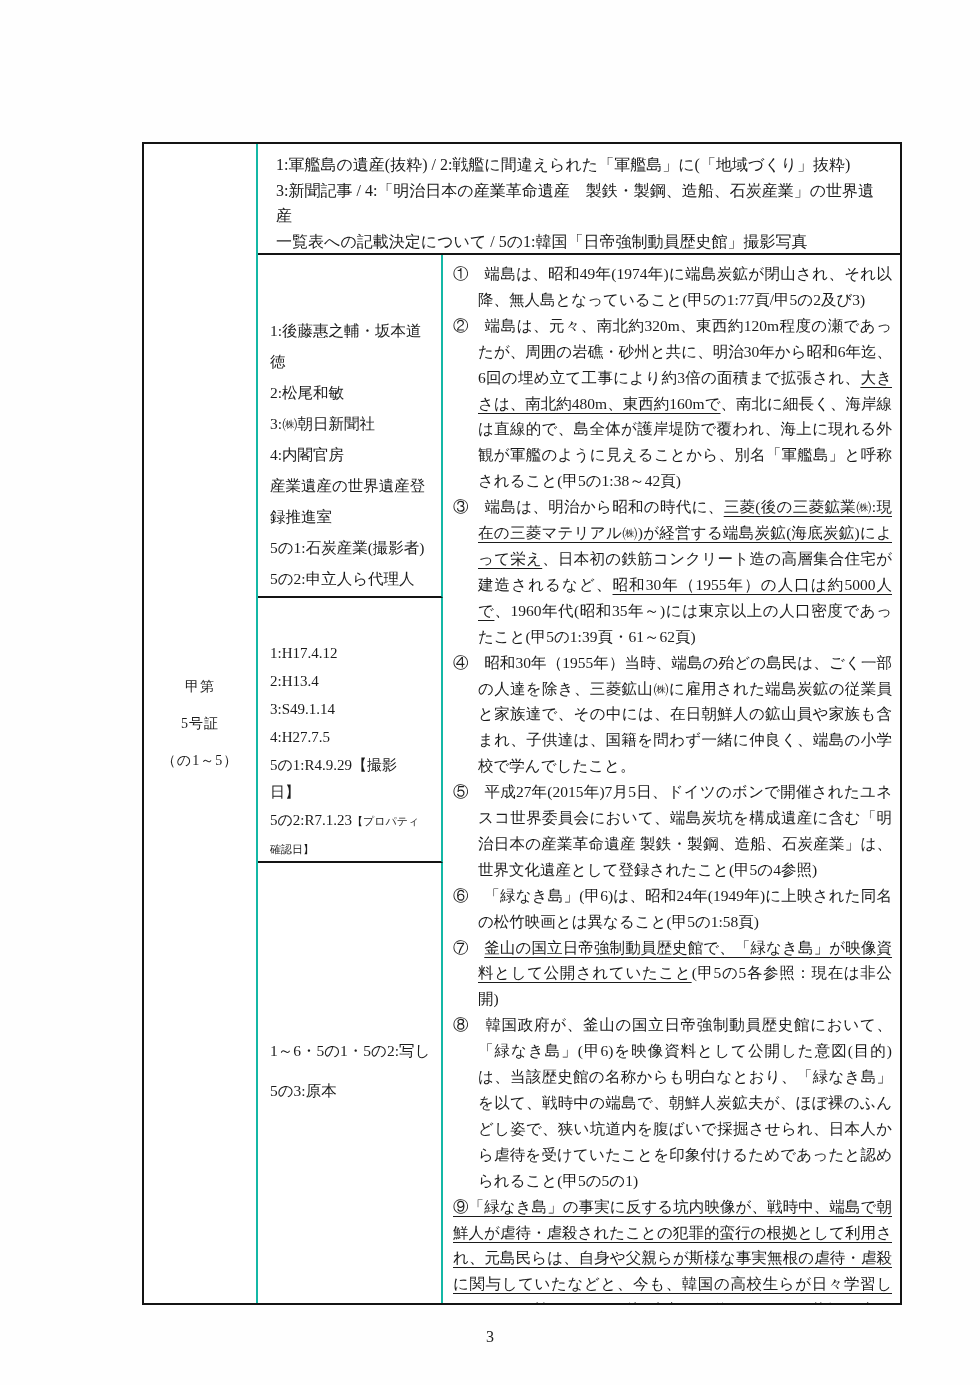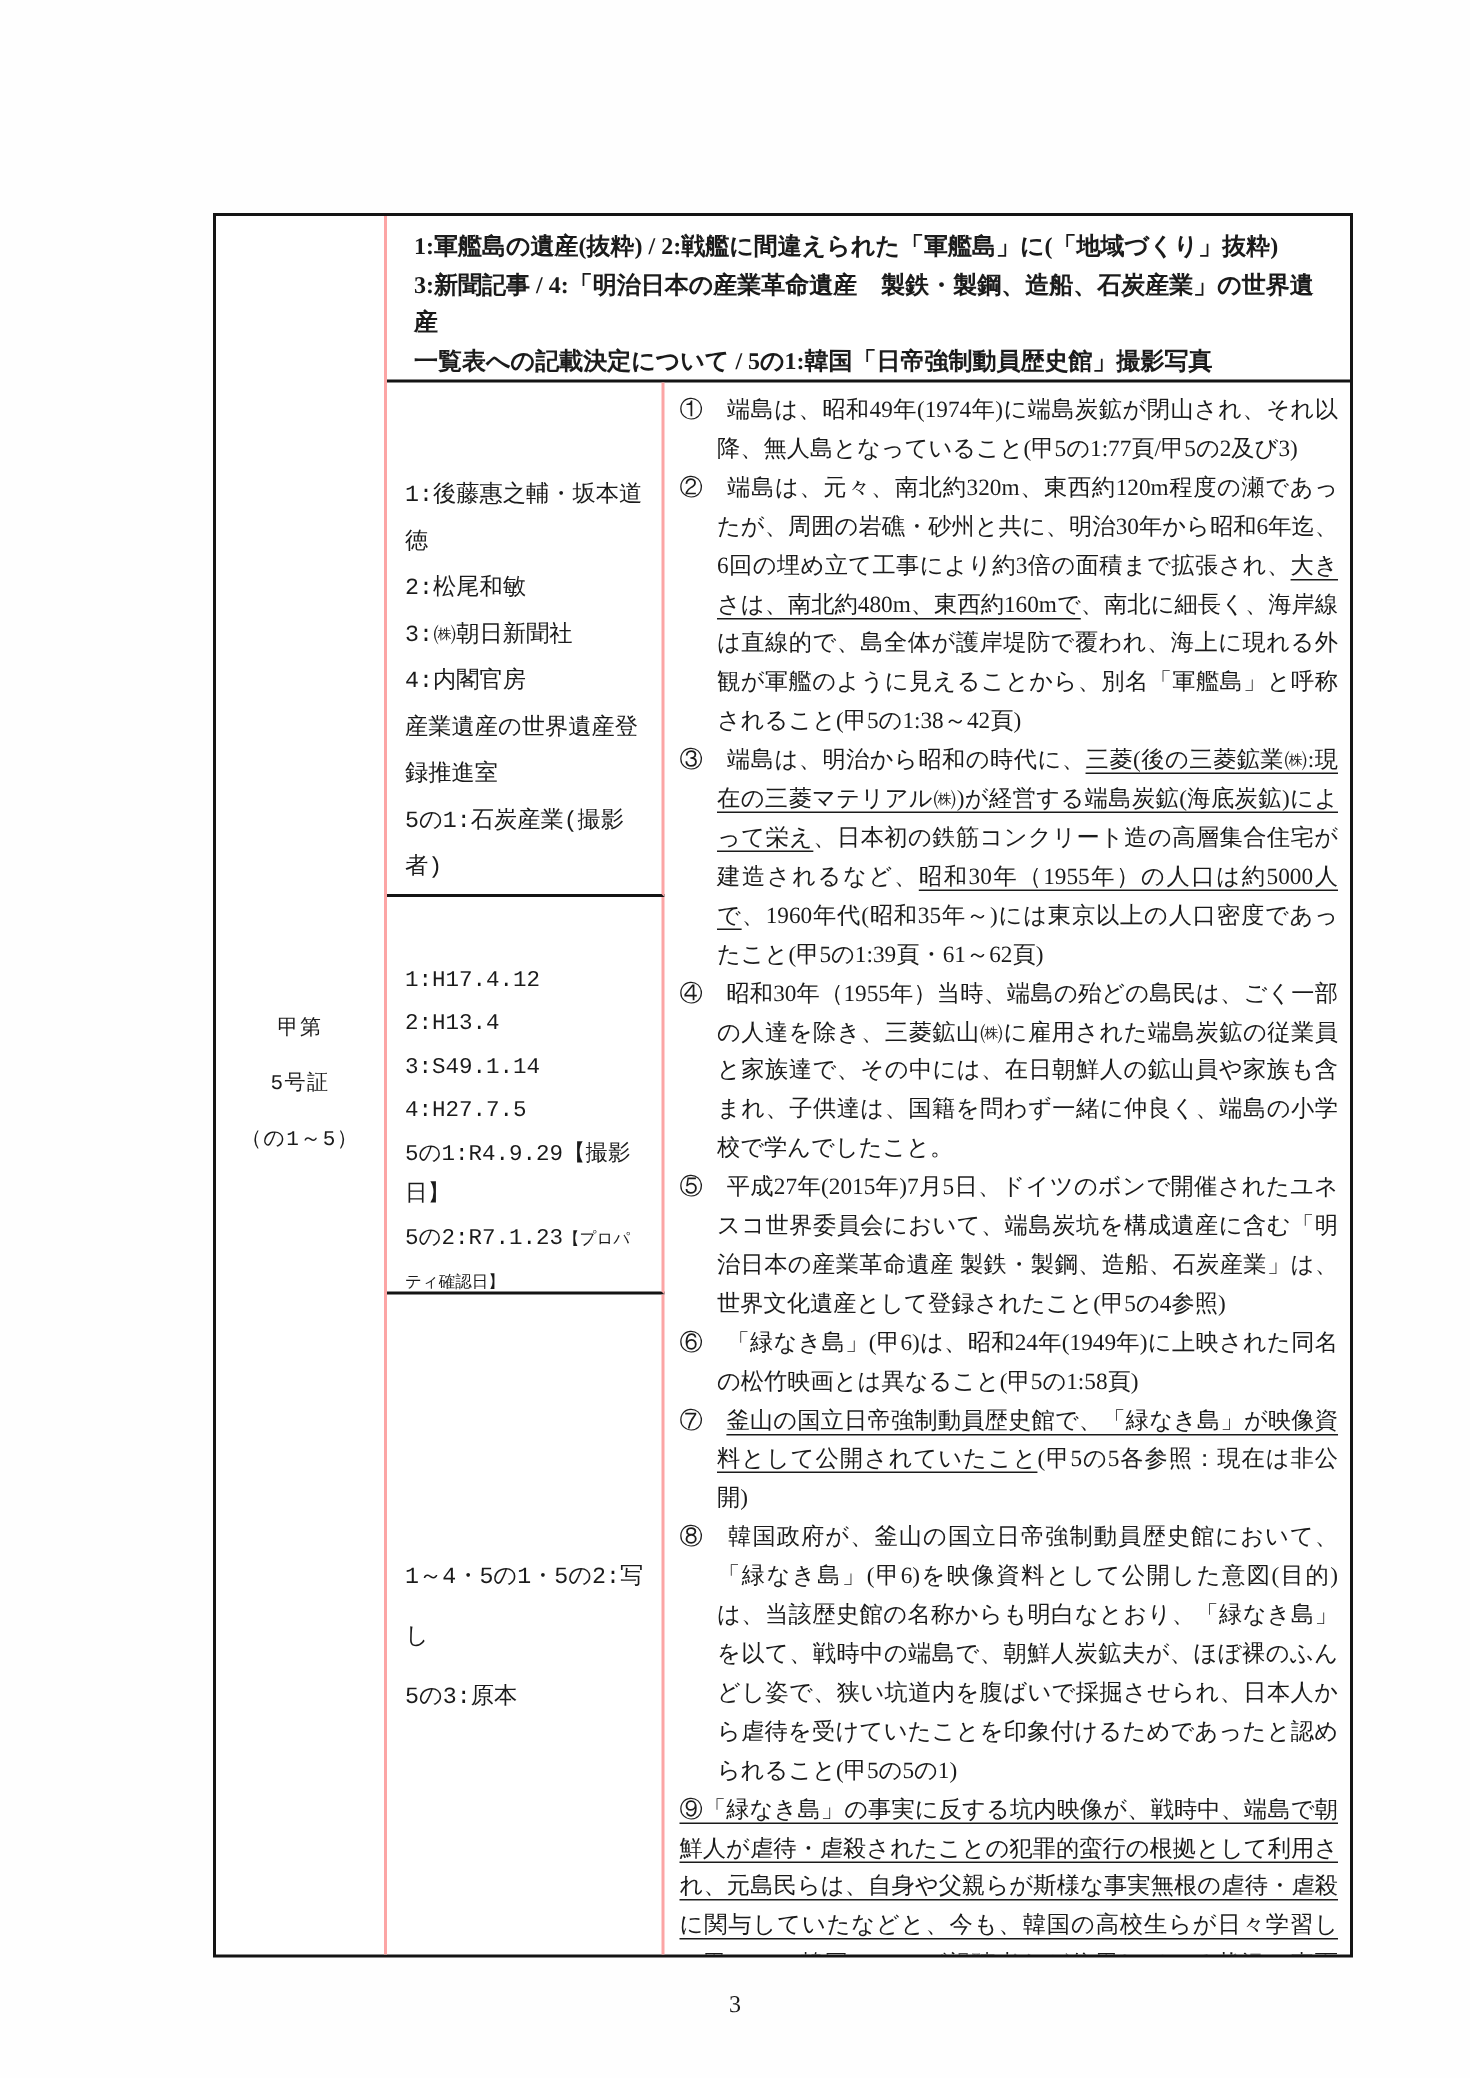--- a/index.html
+++ b/index.html
@@ -19,37 +19,37 @@
     position: absolute;
     left: 142px; top: 142px;
     width: 760px; height: 1163px;
     border: 2.5px solid #141414;
     background: #ffffff;
     display: grid;
     grid-template-columns: 114px 185px 1fr;
     grid-template-rows: 111px 343px 265px 1fr;
   }
   .cell { overflow: hidden; }
-  .b-r { border-right: 2px solid #fca5a5; font-family: Liberation Mono, monospace; }
+  .b-r { border-right: 2px solid #14b8a6; }
   .b-b { border-bottom: 2px solid #141414; }
 
   
   .cell-evnum {
     grid-column: 1; grid-row: 1 / 5;
     display: flex; flex-direction: column;
     justify-content: center; align-items: center;
     font-size: 14px; line-height: 37px;
     text-align: center; letter-spacing: 1px;
   }
 
   
   .cell-titles {
     grid-column: 2 / 4; grid-row: 1;
     padding: 8px 10px 0 18px;
-    font-size: 16px; line-height: 25.5px; font-weight: bold;
+    font-size: 16px; line-height: 25.5px;
   }
 
   
   .cell-creators {
     grid-column: 2; grid-row: 2;
     padding: 60px 4px 0 12px;
     font-size: 15.5px; line-height: 31px;
   }
   .cell-dates {
     grid-column: 2; grid-row: 3;
@@ -122,21 +122,21 @@
       <div><span>1:H17.4.12</span><span class="note"></span></div>
       <div><span>2:H13.4</span><span class="note"></span></div>
       <div><span>3:S49.1.14</span><span class="note"></span></div>
       <div><span>4:H27.7.5</span><span class="note"></span></div>
       <div><span>5の1:R4.9.29【撮影日】</span><span class="note"></span></div>
       <div><span>5の2:R7.1.23</span><span class="note">【プロパティ確認日】</span></div>
       <div><span>5の3:不明</span><span class="note"></span></div>
     </div>
 
     <div class="cell cell-originals b-r">
-      <div>1～4・5の1・5の2:写し</div>
+      <div>1～6・5の1・5の2:写し</div>
       <div>5の3:原本</div>
     </div>
 
     <div class="cell cell-purposes">
       <p class="purpose"><span>①　端島は、昭和49年(1974年)に端島炭鉱が閉山され、それ以降、無人島となっていること(甲5の1:77頁/甲5の2及び3)</span></p>
       <p class="purpose"><span>②　端島は、元々、南北約320m、東西約120m程度の瀬であったが、周囲の岩礁・砂州と共に、明治30年から昭和6年迄、6回の埋め立て工事により約3倍の面積まで拡張され、</span><span class="u">大きさは、南北約480m、東西約160mで</span><span>、南北に細長く、海岸線は直線的で、島全体が護岸堤防で覆われ、海上に現れる外観が軍艦のように見えることから、別名「軍艦島」と呼称されること(甲5の1:38～42頁)</span></p>
       <p class="purpose"><span>③　端島は、明治から昭和の時代に、</span><span class="u">三菱(後の三菱鉱業㈱:現在の三菱マテリアル㈱)が経営する端島炭鉱(海底炭鉱)によって栄え</span><span>、日本初の鉄筋コンクリート造の高層集合住宅が建造されるなど、</span><span class="u">昭和30年（1955年）の人口は約5000人で</span><span>、1960年代(昭和35年～)には東京以上の人口密度であったこと(甲5の1:39頁・61～62頁)</span></p>
       <p class="purpose"><span>④　昭和30年（1955年）当時、端島の殆どの島民は、ごく一部の人達を除き、三菱鉱山㈱に雇用された端島炭鉱の従業員と家族達で、その中には、在日朝鮮人の鉱山員や家族も含まれ、子供達は、国籍を問わず一緒に仲良く、端島の小学校で学んでしたこと。</span></p>
       <p class="purpose"><span>⑤　平成27年(2015年)7月5日、ドイツのボンで開催されたユネスコ世界委員会において、端島炭坑を構成遺産に含む「明治日本の産業革命遺産 製鉄・製鋼、造船、石炭産業」は、世界文化遺産として登録されたこと(甲5の4参照)</span></p>
       <p class="purpose"><span>⑥　「緑なき島」(甲6)は、昭和24年(1949年)に上映された同名の松竹映画とは異なること(甲5の1:58頁)</span></p>

